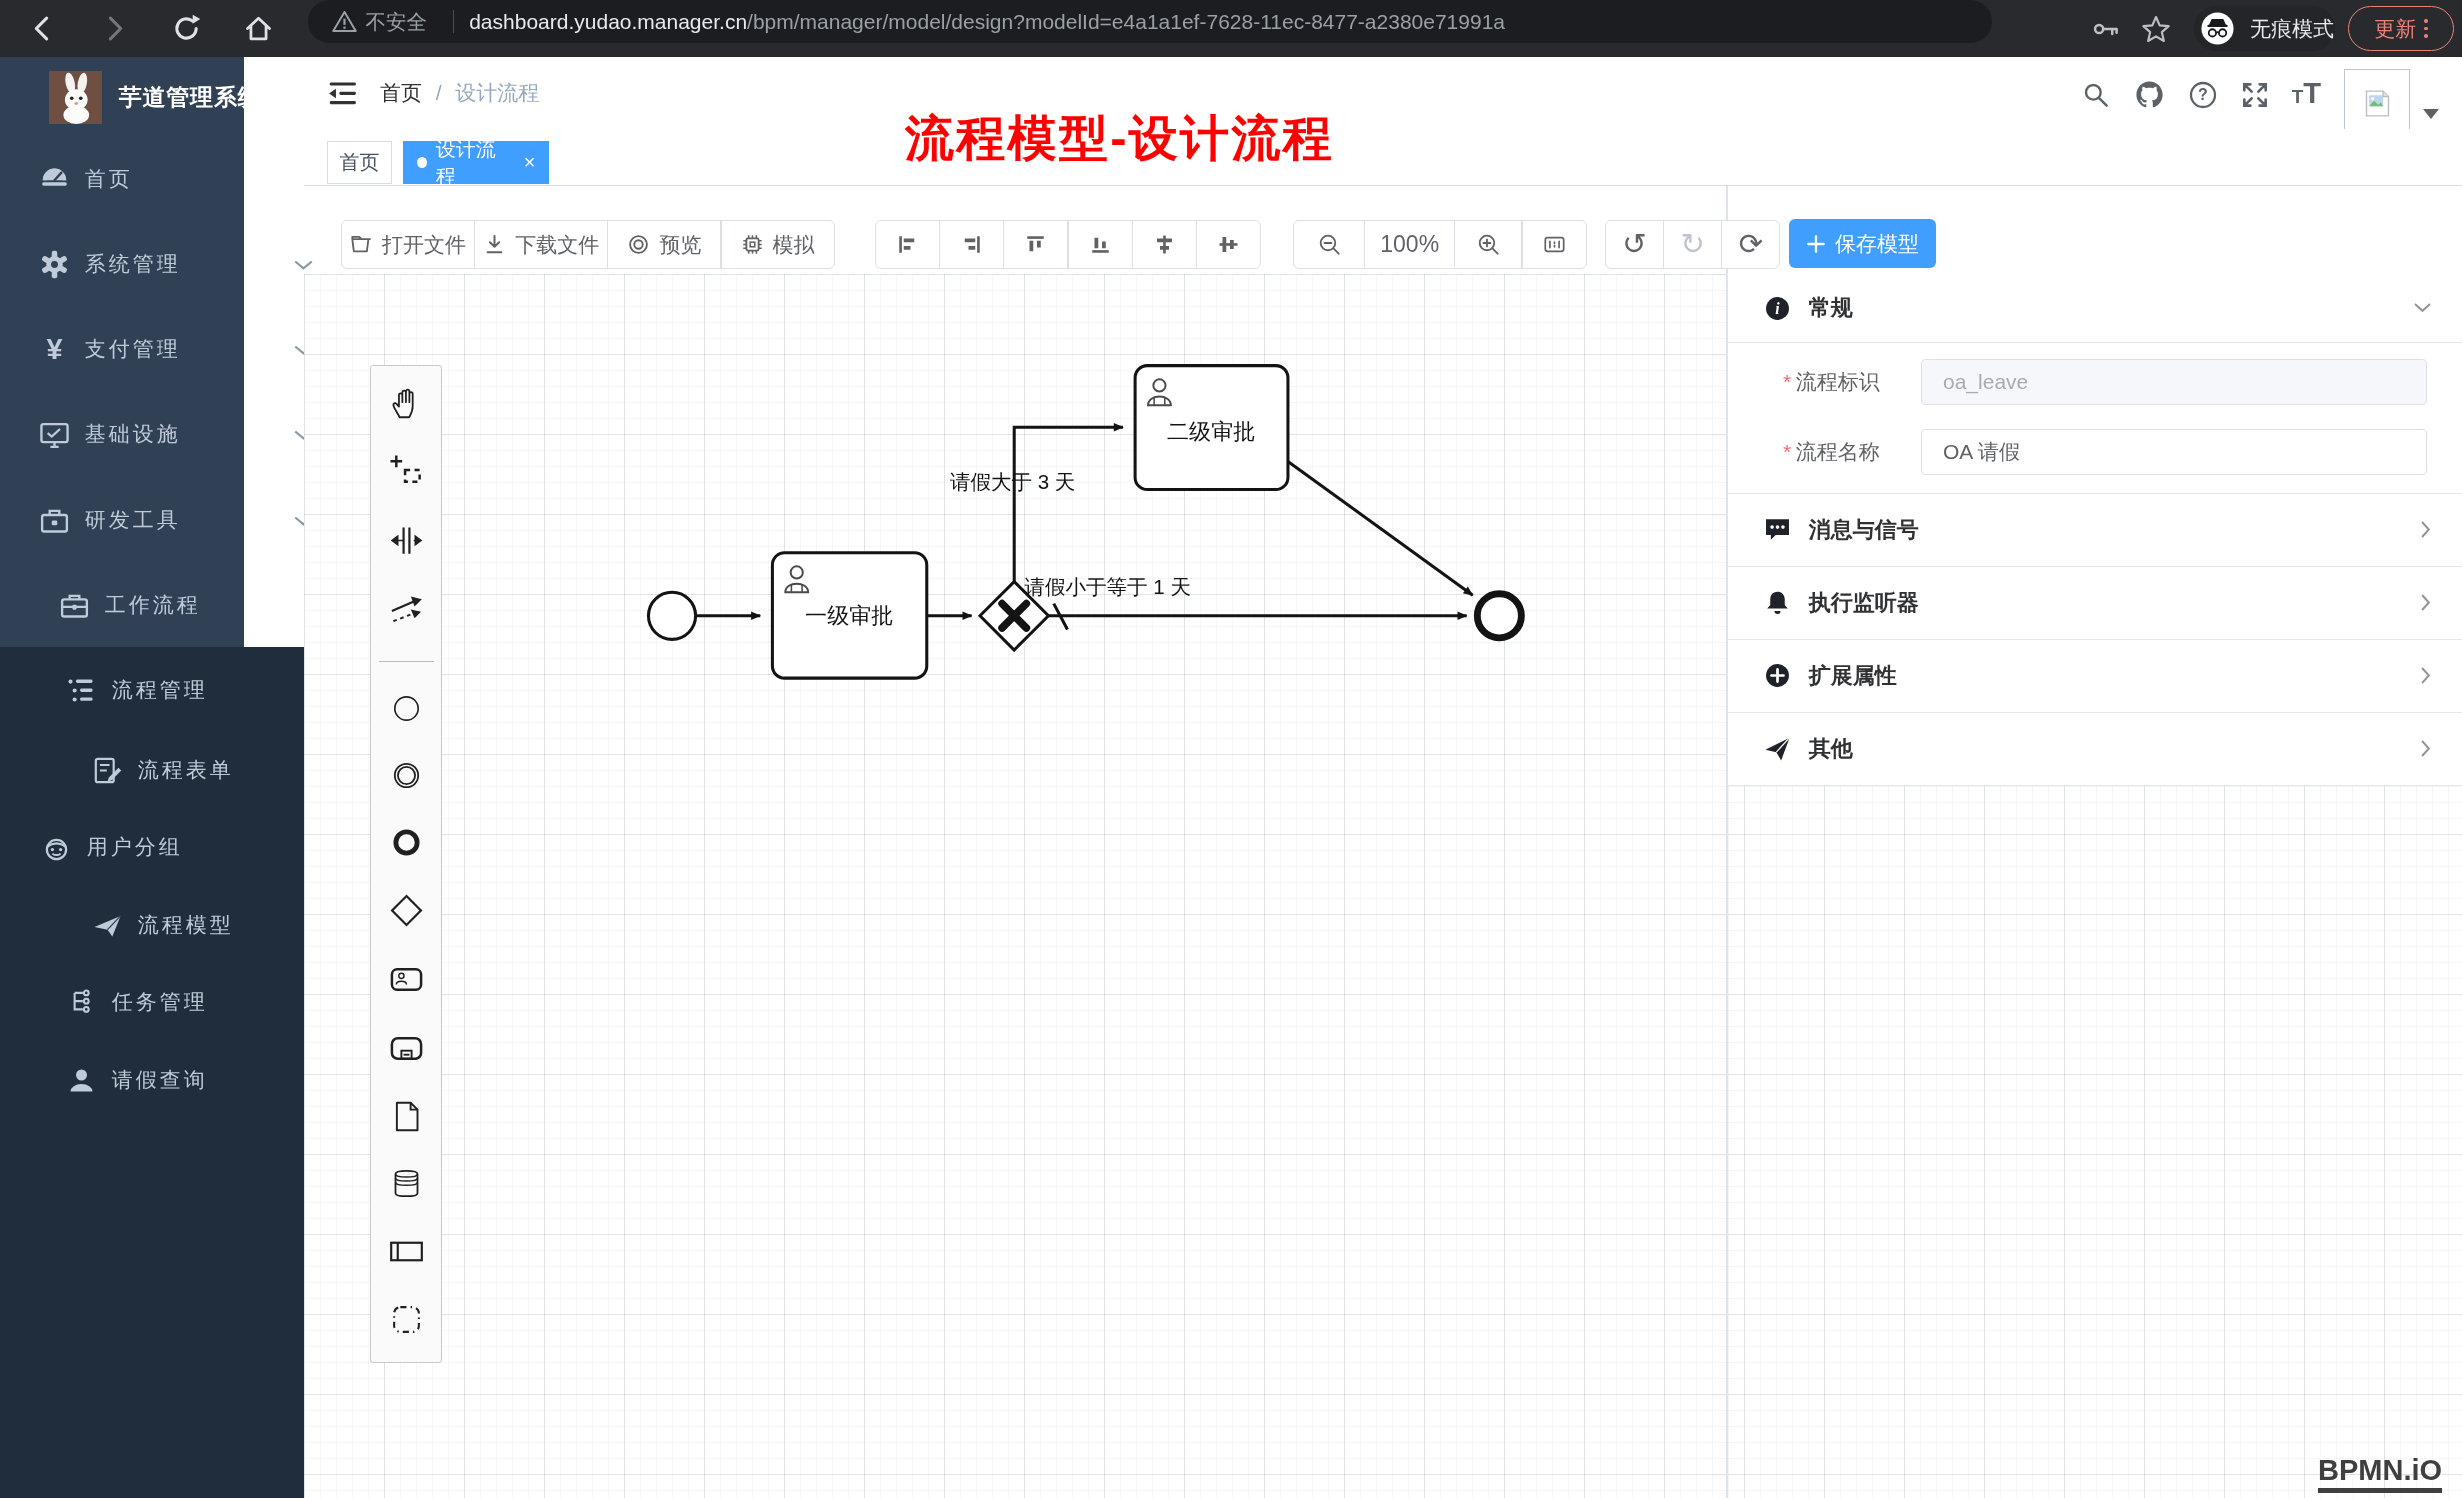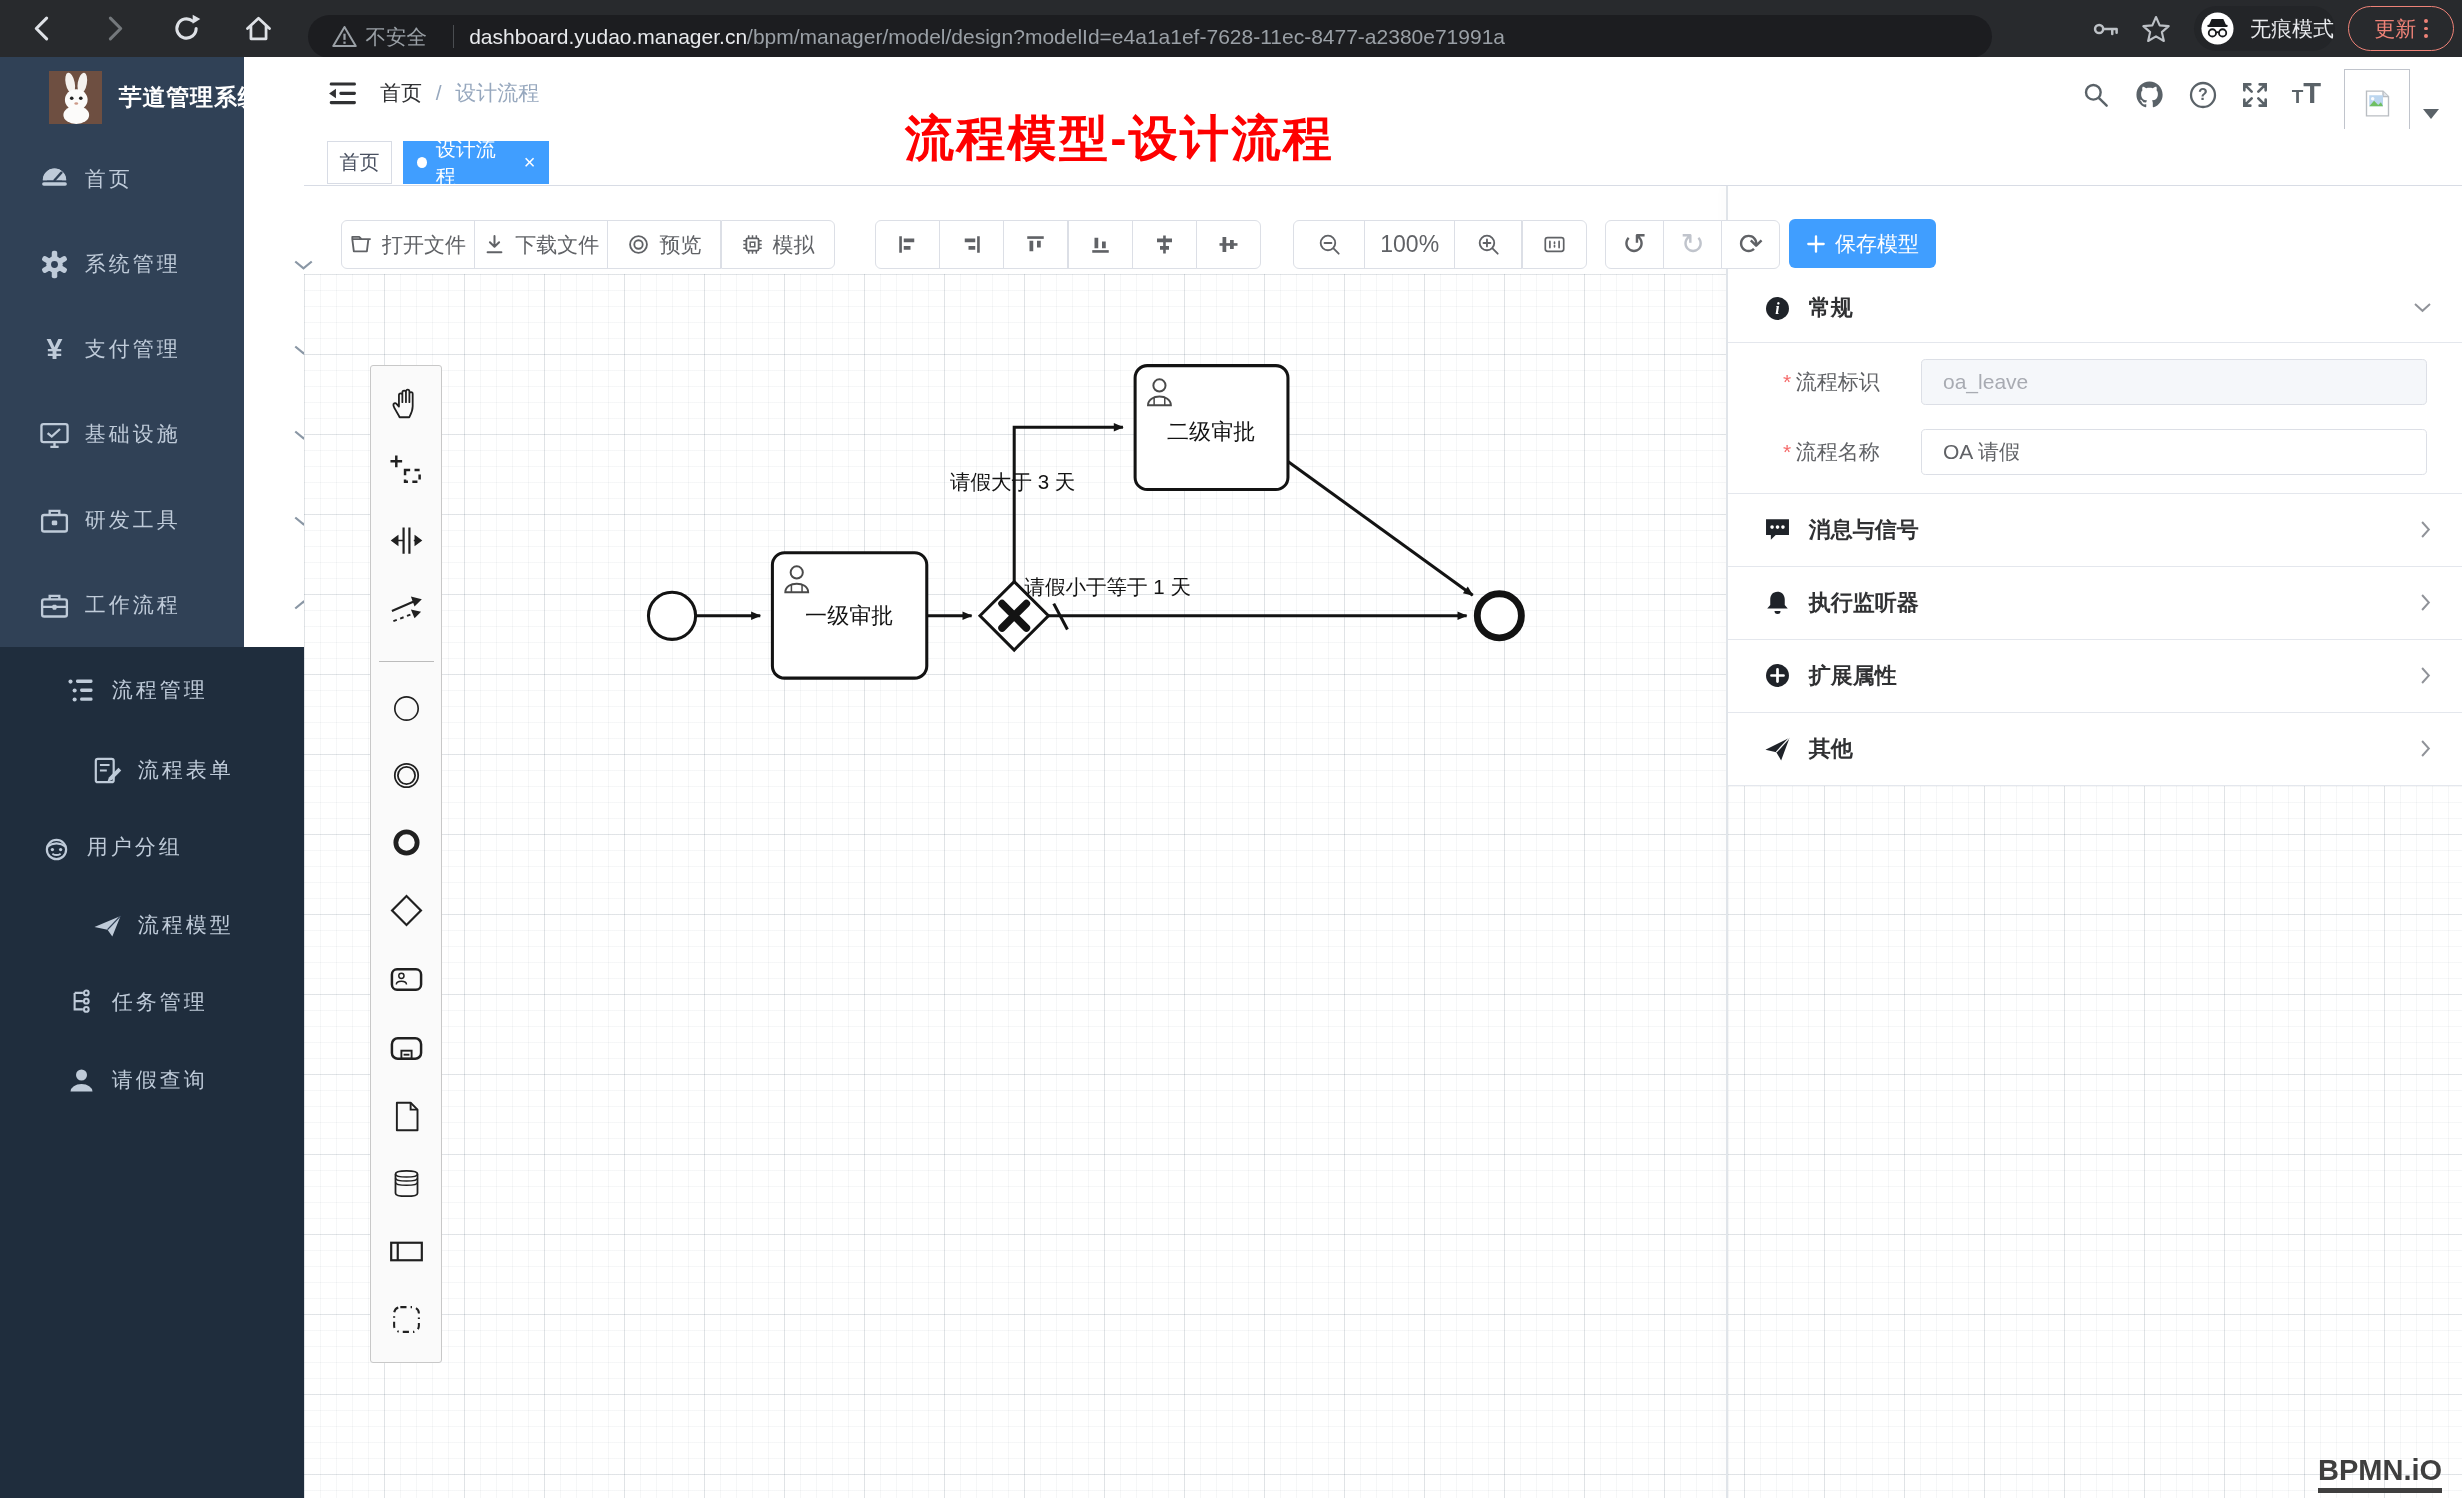--- a/index.html
+++ b/index.html
@@ -3,21 +3,21 @@
 <meta charset="utf-8">
 <style>
   html,body{margin:0;padding:0;}
   body{width:2462px;height:1498px;position:relative;overflow:hidden;background:#fff;
        font-family:"Liberation Sans","DejaVu Sans",sans-serif;}
   .abs{position:absolute;}
   svg{display:block;}
   
   #browserbar{position:absolute;left:0;top:0;width:2462px;height:57px;background:#282a2d;display:flex;align-items:center;}
   .navicon{width:43px;height:43px;display:flex;align-items:center;justify-content:center;}
-  #urlpill{position:absolute;left:308px;top:15px;width:1684px;height:43px;border-radius:22px;background:#1c1d20;display:flex;align-items:center;padding:0 23px;box-sizing:border-box;}
+  #urlpill{position:absolute;left:308px;top:0;width:1684px;height:43px;border-radius:22px;background:#1c1d20;display:flex;align-items:center;padding:0 23px;box-sizing:border-box;}
   #urlpill .sec{color:#9aa0a6;font-size:20.5px;margin:0 10.6px 0 7.6px;}
   #urlpill .sep{width:1.5px;height:23px;background:#4a4d51;margin:0 15px;}
   .urldomain{color:#e8eaed;font-size:21px;}
   .urlpath{color:#9aa0a6;font-size:21px;}
   #incognito{position:absolute;left:2194px;top:6px;width:141px;height:45px;border-radius:23px;background:#232528;display:flex;align-items:center;gap:15px;padding-left:6px;box-sizing:border-box;}
   #incognito .lbl{color:#e8eaed;font-size:21px;}
   #updatepill{position:absolute;left:2348px;top:6px;width:106px;height:45px;border-radius:23px;border:1.5px solid #ee8277;box-sizing:border-box;display:flex;align-items:center;justify-content:center;gap:7.6px;}
   #updatepill .lbl{color:#ee8277;font-size:21px;}
   .dots3{display:flex;flex-direction:column;gap:3.8px;}
   .dots3 i{width:3.8px;height:3.8px;border-radius:50%;background:#ee8277;}
@@ -223,21 +223,21 @@
         <path d="M14 22 l6 5 12-11" stroke="#bfcbd9" stroke-width="3.4" fill="none"></path>
         <path d="M18 42 h12 M24 35 v7" stroke="#bfcbd9" stroke-width="3.4"></path>
       </svg>
     <span class="lbl">基础设施</span>
     <span class="chev">
         <svg width="23" height="15" viewBox="0 0 30 20">
           <path d="M4 6 L15 15 L26 6" stroke="#8a97a5" stroke-width="3" fill="none"></path>
         </svg>
       </span>
   </div>
-  <div class="mitem" style="top:506px;padding-left:38px">
+  <div class="mitem" style="top:506px;padding-left:58px">
     <svg class="ic44" viewBox="0 0 48 48">
         <rect x="6" y="15" width="36" height="25" rx="3" stroke="#bfcbd9" stroke-width="3.4" fill="none"></rect>
         <path d="M17 15 v-5 h14 v5 M6 26 h36" stroke="#bfcbd9" stroke-width="3.4" fill="none"></path>
         <rect x="21" y="23" width="6" height="7" rx="1.5" fill="#bfcbd9"></rect>
       </svg>
     <span class="lbl">工作流程</span>
     <span class="chev">
         <svg width="23" height="15" viewBox="0 0 30 20">
           <path d="M4 14 L15 5 L26 14" stroke="#8a97a5" stroke-width="3" fill="none"></path>
         </svg>

